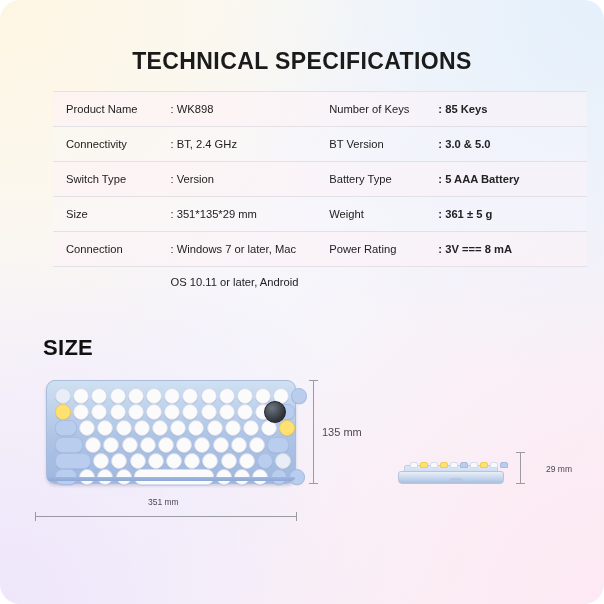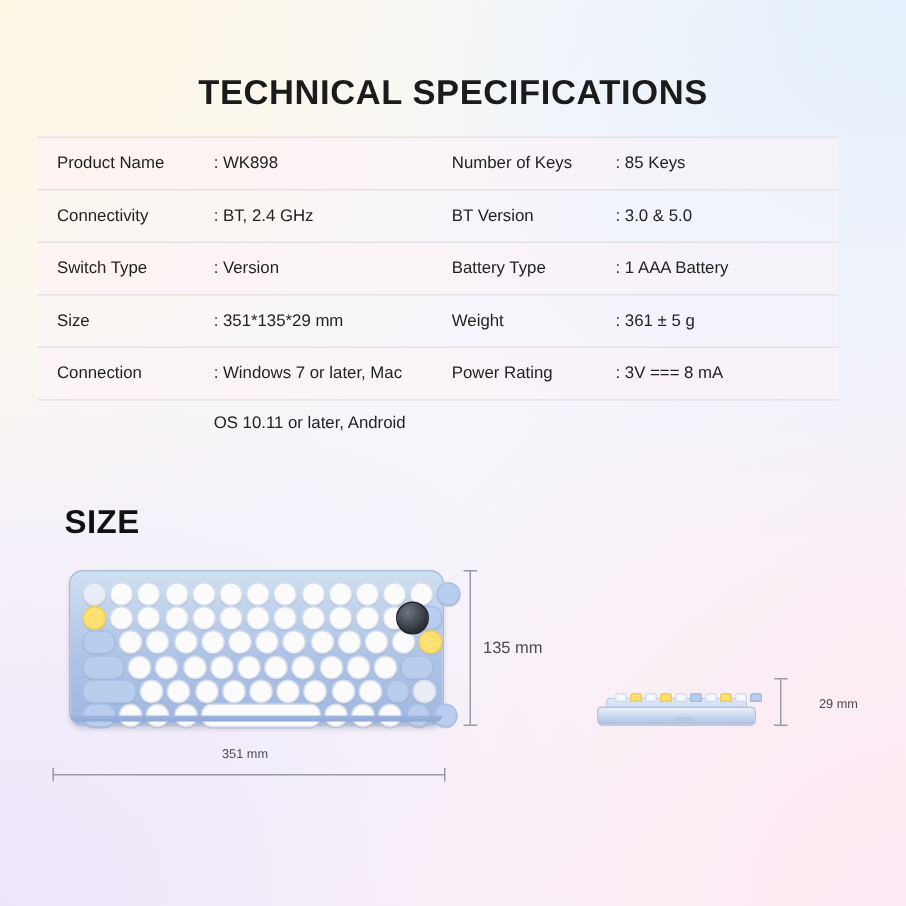--- a/index.html
+++ b/index.html
@@ -16,57 +16,58 @@
     position: relative;
     width: 604px;
     height: 604px;
     background:
       radial-gradient(circle at 0% 0%, #fdf6e3 0%, rgba(253,246,227,0) 42%),
       radial-gradient(circle at 100% 0%, #e4f0fb 0%, rgba(228,240,251,0) 45%),
       radial-gradient(circle at 100% 100%, #fde9f3 0%, rgba(253,233,243,0) 48%),
       radial-gradient(circle at 0% 100%, #efe6fa 0%, rgba(239,230,250,0) 48%),
       linear-gradient(135deg, #fdfbf5 0%, #f6f5fb 50%, #fbf1f6 100%);
     box-sizing: border-box;
+    border-radius: 20px;
   }
   .title {
     position: absolute;
     top: 48px;
     left: 0;
     width: 604px;
     text-align: center;
     font-size: 23px;
     font-weight: bold;
     letter-spacing: 0.4px;
     color: #1b1b1b;
   }
 
   
   .spec-table {
     position: absolute;
     top: 91px;
-    left: 25px;
+    left: 53px;
     width: 534px;
     border-collapse: collapse;
     font-size: 11.2px;
     color: #222;
   }
   .spec-table td {
     height: 34px;
     padding: 0;
     vertical-align: middle;
     border-bottom: 1px solid #e3e0e6;
     border-top: 1px solid #e3e0e6;
   }
   .spec-table tr.row-a td { background: rgba(253,243,248,0.55); }
   .spec-table tr.row-b td { background: rgba(248,247,252,0.35); }
   .spec-table tr.row-last td { border-bottom: 1px solid #e3e0e6; }
   .c-label { width: 105px; padding-left: 13px !important; }
   .c-value { width: 160px; }
   .c-label2 { width: 110px; }
-  .c-value2 { width: 150px; }
+  .c-value2 { width: 150px; font-weight: bold; }
   .cont-row td {
     border: none !important;
     background: transparent !important;
     height: 30px;
   }
   .cont-row .c-value {
     padding-left: 0;
   }
 
   
@@ -293,21 +294,21 @@
       <tr class="row-b">
         <td class="c-label">Connectivity</td>
         <td class="c-value">: BT, 2.4 GHz</td>
         <td class="c-label2">BT Version</td>
         <td class="c-value2">: 3.0 &amp; 5.0</td>
       </tr>
       <tr class="row-a">
         <td class="c-label">Switch Type</td>
         <td class="c-value">: Version</td>
         <td class="c-label2">Battery Type</td>
-        <td class="c-value2">: 1 AAA Battery</td>
+        <td class="c-value2">: 5 AAA Battery</td>
       </tr>
       <tr class="row-b">
         <td class="c-label">Size</td>
         <td class="c-value">: 351*135*29 mm</td>
         <td class="c-label2">Weight</td>
         <td class="c-value2">: 361 ± 5 g</td>
       </tr>
       <tr class="row-a row-last">
         <td class="c-label">Connection</td>
         <td class="c-value">: Windows 7 or later, Mac</td>

